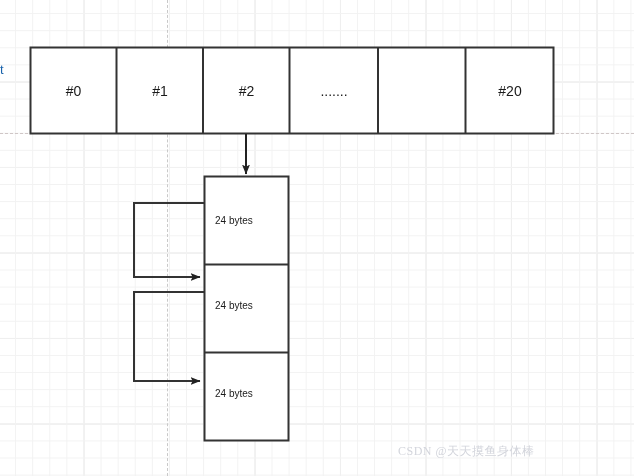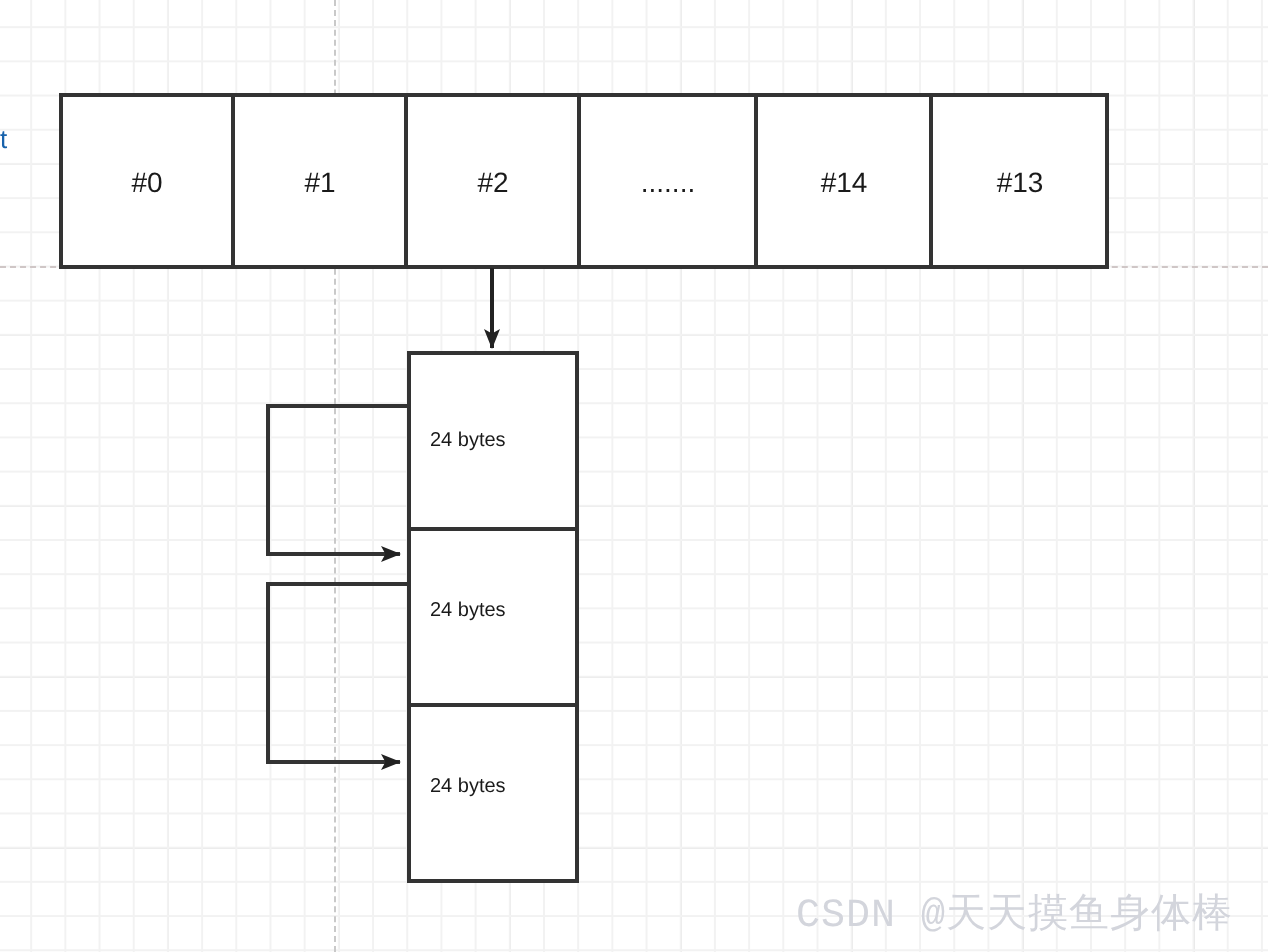--- a/index.html
+++ b/index.html
@@ -63,25 +63,25 @@
   }
   .edge-text {
     position: absolute;
     font-size: 13px;
     color: #1862ab;
     white-space: nowrap;
     overflow: hidden;
   }
   .watermark {
     position: absolute;
-    font-size: 20px;
+    font-size: 12px;
     color: #d3d5dc;
     white-space: nowrap;
     letter-spacing: 0.5px;
-    font-family: Liberation Mono, monospace;
+    font-family: Liberation Serif, serif;
   }
 </style>
 </head>
 <body>
 
 <div id="canvas">
 
   <div class="guide-v" style="left:167px;"></div>
   <div class="guide-h" style="top:133px;"></div>
 
@@ -113,22 +113,21 @@
 
     <path d="M 204 203 L 134 203 L 134 277 L 200 277" fill="none" stroke="#333333" stroke-width="2" marker-end="url(#arrowhead)"></path>
 
     <path d="M 204 292 L 134 292 L 134 381 L 200 381" fill="none" stroke="#333333" stroke-width="2" marker-end="url(#arrowhead)"></path>
   </svg>
 
   <div class="cell-label" style="left:30px; top:83px; width:87px;">#0</div>
   <div class="cell-label" style="left:117px; top:83px; width:86px;">#1</div>
   <div class="cell-label" style="left:203px; top:83px; width:87px;">#2</div>
   <div class="cell-label" style="left:290px; top:83px; width:88px;">.......</div>
-  <div class="cell-label" style="left:378px; top:83px; width:88px;">#14</div>
-  <div class="cell-label" style="left:466px; top:83px; width:88px;">#13</div>
+  <div class="cell-label" style="left:466px; top:83px; width:88px;">#20</div>
 
   <div class="box-label" style="left:215px; top:215px;">24 bytes</div>
   <div class="box-label" style="left:215px; top:300px;">24 bytes</div>
   <div class="box-label" style="left:215px; top:388px;">24 bytes</div>
 
   <div class="watermark" style="left:398px; top:443px;">CSDN @天天摸鱼身体棒</div>
 
 </div>
 
 </body></html>

